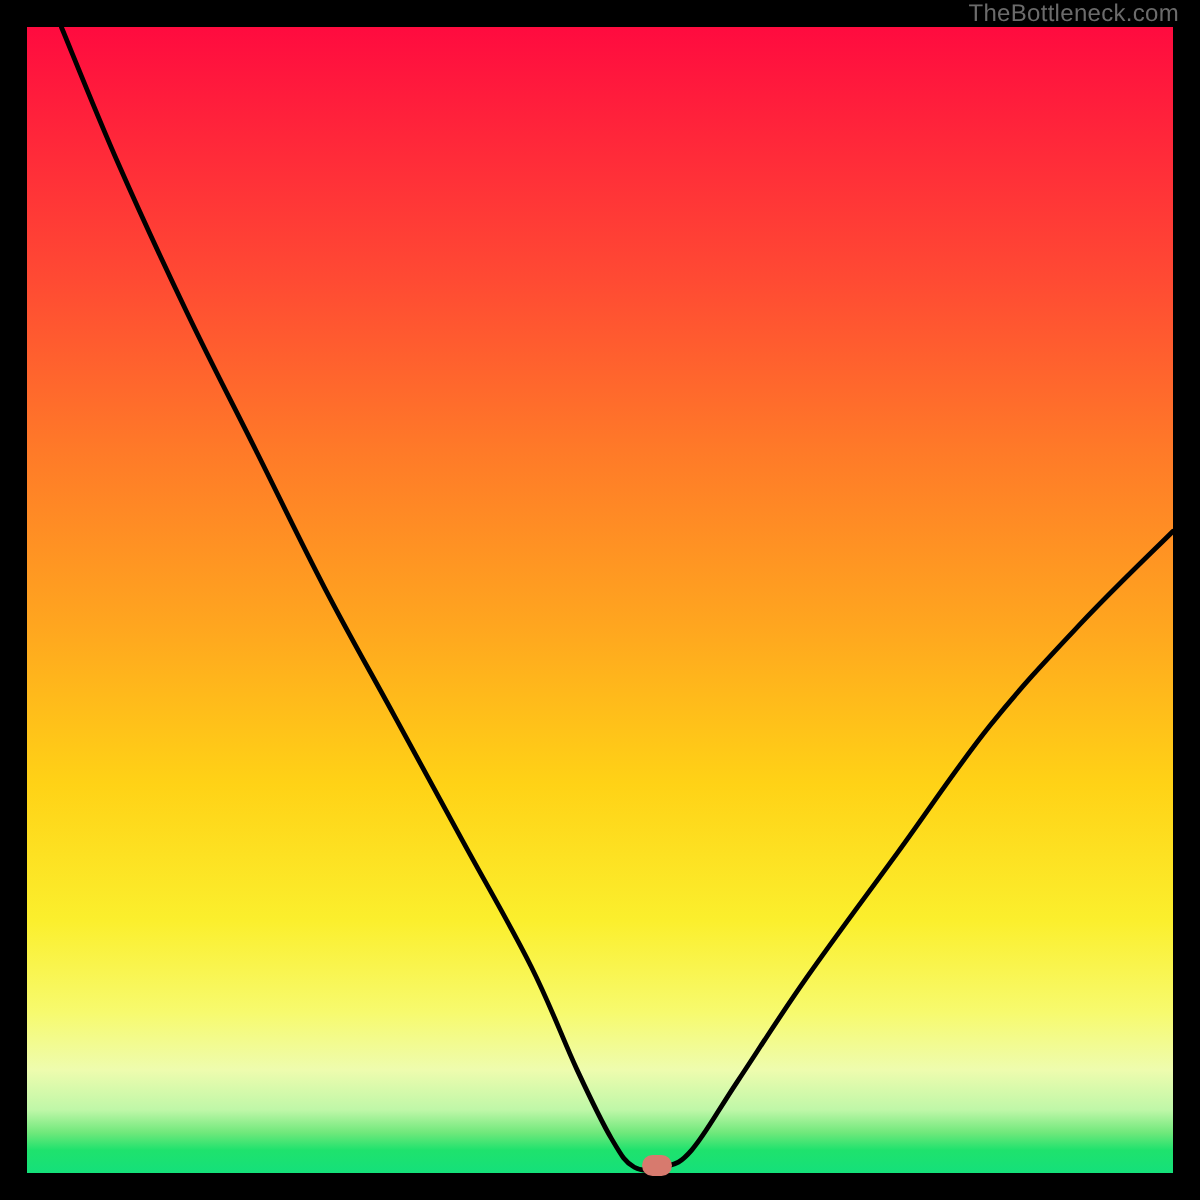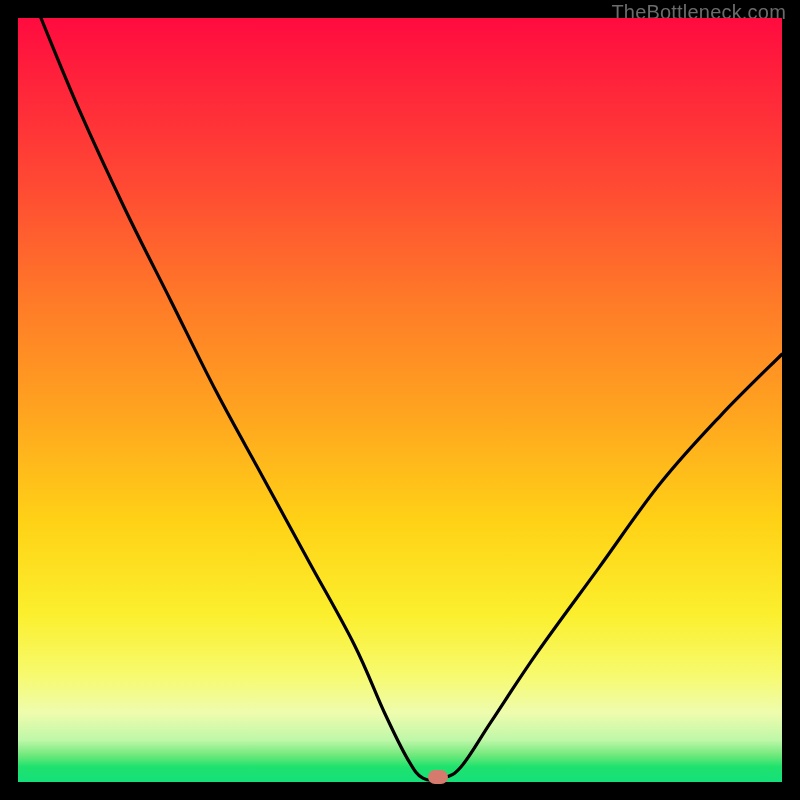--- a/index.html
+++ b/index.html
@@ -38,21 +38,21 @@
       #6fe87b 96.5%,
       #1fe26d 98%,
       #14e07a 100%
     );
   }
   .watermark {
     position: absolute;
     top: 1px;
     right: 14px;
     color: #6b6b6b;
-    font-size: 20px;
+    font-size: 16px;
     letter-spacing: 0.2px;
     font-weight: 400;
     user-select: none;
     text-align: center;
   }
   svg.curve {
     position: absolute;
     left: 0;
     top: 0;
     width: 764px;

